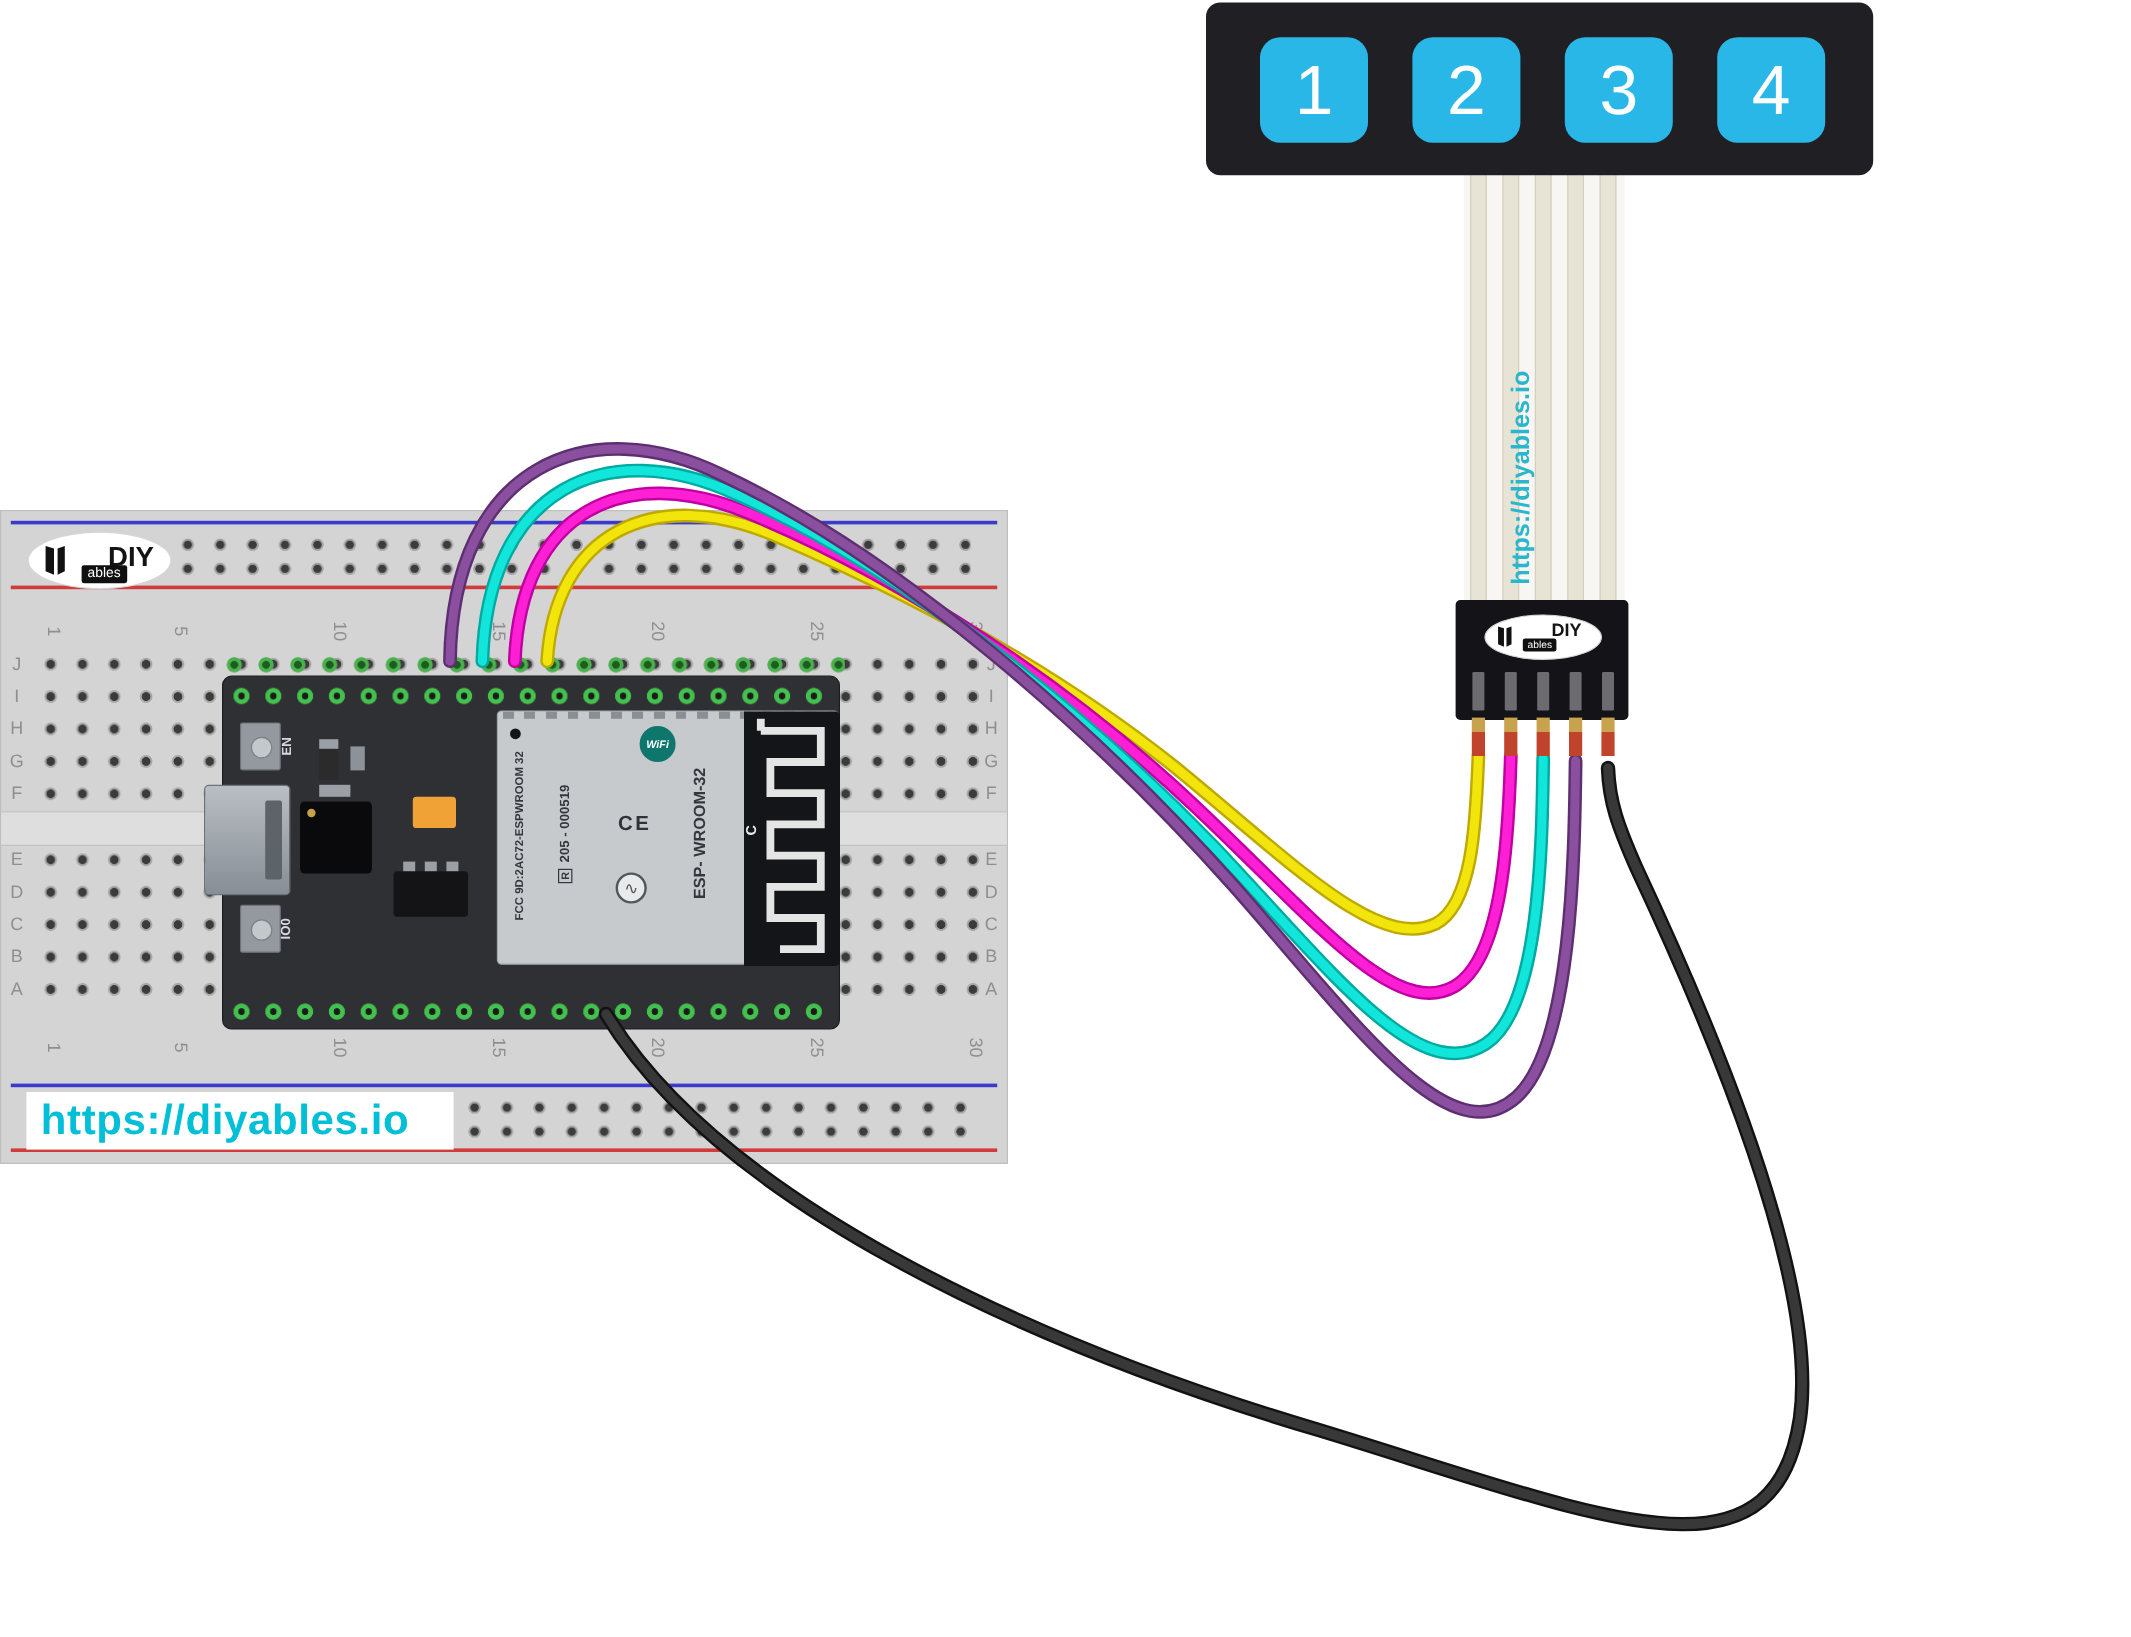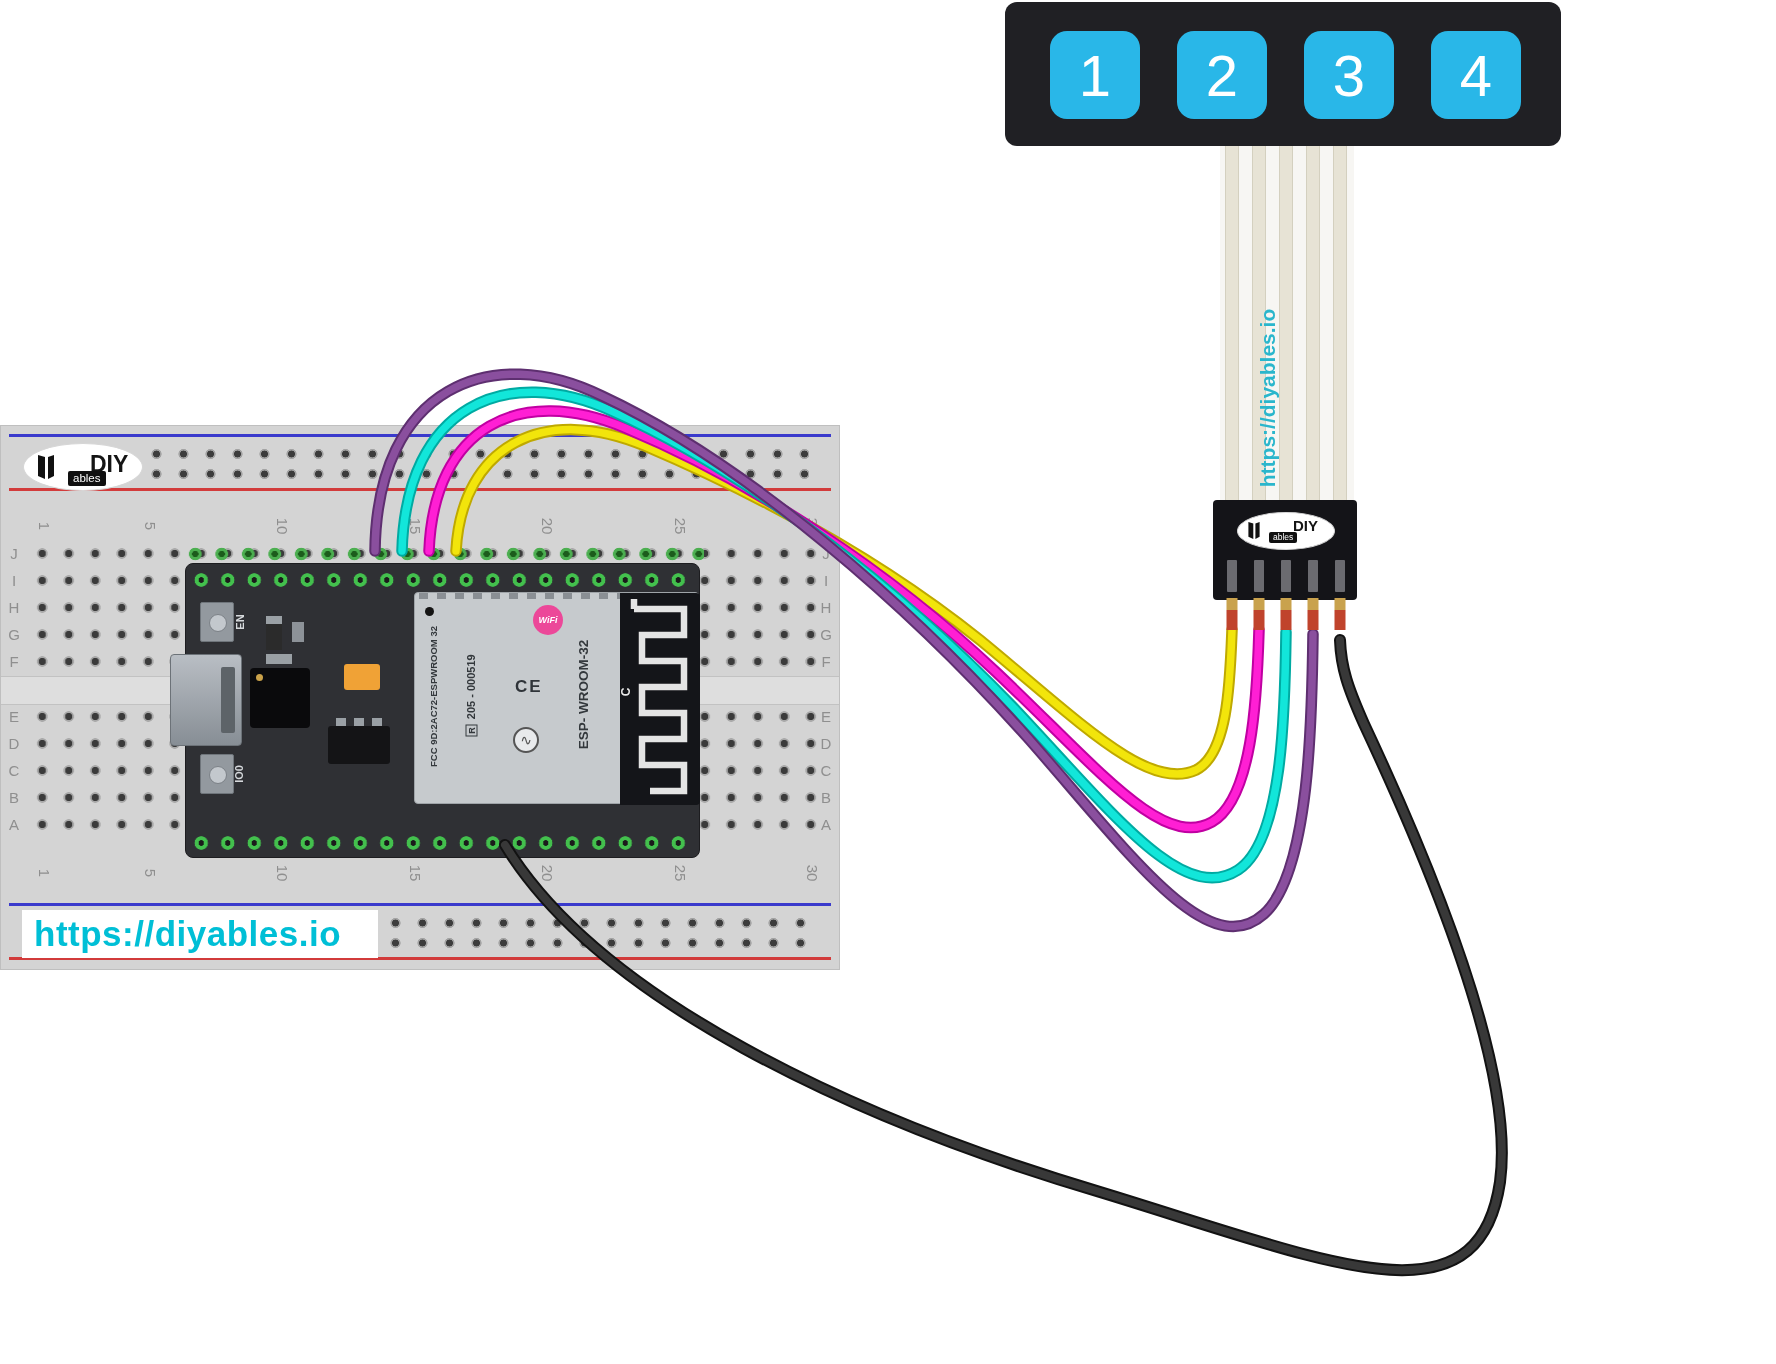--- a/index.html
+++ b/index.html
@@ -89,21 +89,21 @@
   .shield{position:absolute;left:228px;top:28px;width:285px;height:212px;background:#c6cacd;
       border:1px solid #9fa4a8;border-radius:4px;box-sizing:border-box;}
   .shield-pads{position:absolute;left:4px;right:4px;top:0;height:6px;
       background:repeating-linear-gradient(90deg,#8a8f94 0 9px,transparent 9px 18px);}
   .shield-dot{position:absolute;left:10px;top:14px;width:9px;height:9px;border-radius:50%;background:#141414;}
   .vtext{position:absolute;width:200px;text-align:center;transform:rotate(-90deg);white-space:nowrap;color:#33383c;}
   .v-fcc{left:-82px;top:98px;font-size:9.5px;font-weight:700;}
   .v-serial{left:-44px;top:96px;font-size:11px;font-weight:700;}
   .v-module{left:68px;top:94px;font-size:13.5px;font-weight:800;}
   .rbox{display:inline-block;border:1.5px solid #33383c;padding:0 2px;margin-right:5px;font-size:9px;}
-  .wifi-logo{position:absolute;left:118px;top:12px;width:30px;height:30px;border-radius:50%;background:#ec4899;
+  .wifi-logo{position:absolute;left:118px;top:12px;width:30px;height:30px;border-radius:50%;background:#0f766e;
       color:#fff;font-size:9px;font-weight:800;font-style:italic;display:flex;align-items:center;justify-content:center;}
   .ce-mark{position:absolute;left:100px;top:84px;font-size:17px;font-weight:700;color:#2f3439;letter-spacing:2px;}
   .cert-circle{position:absolute;left:98px;top:134px;width:26px;height:26px;border-radius:50%;background:#e8eaec;
       border:2px solid #555;color:#555;font-size:14px;display:flex;align-items:center;justify-content:center;box-sizing:border-box;}
   .antenna{position:absolute;left:205px;top:0;width:80px;height:212px;background:#141519;border-radius:0 4px 4px 0;}
   .antenna-c{position:absolute;left:2px;top:92px;color:#e8e8e8;font-size:12px;font-weight:700;transform:rotate(-90deg);}
 
   
   .keypad{position:absolute;left:1005px;top:2px;width:556px;height:144px;background:#202024;
       border-radius:12px;z-index:10;}

